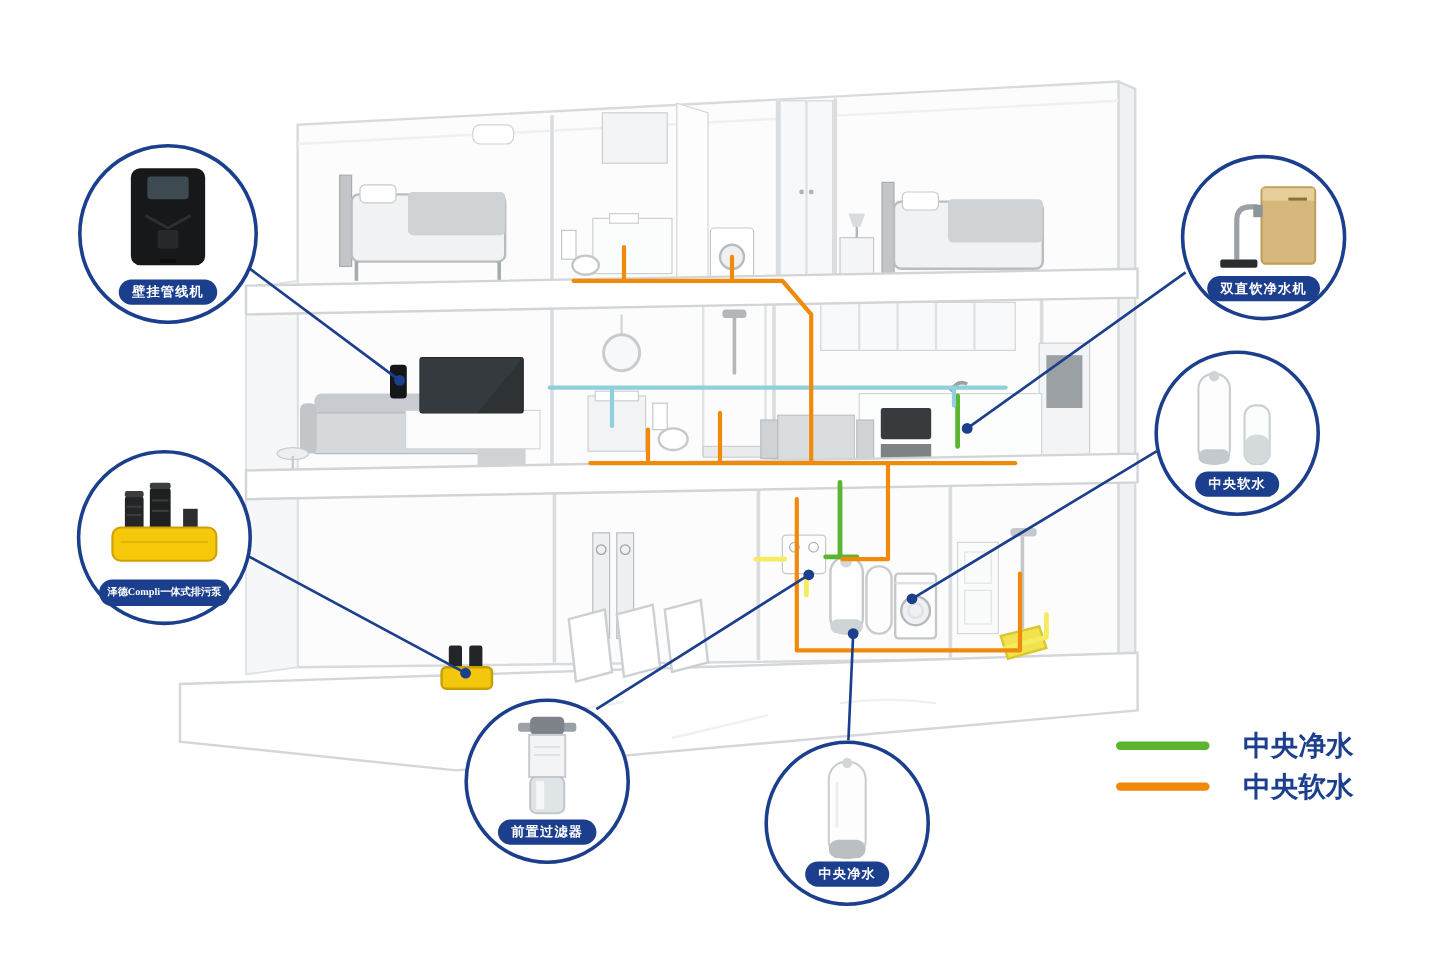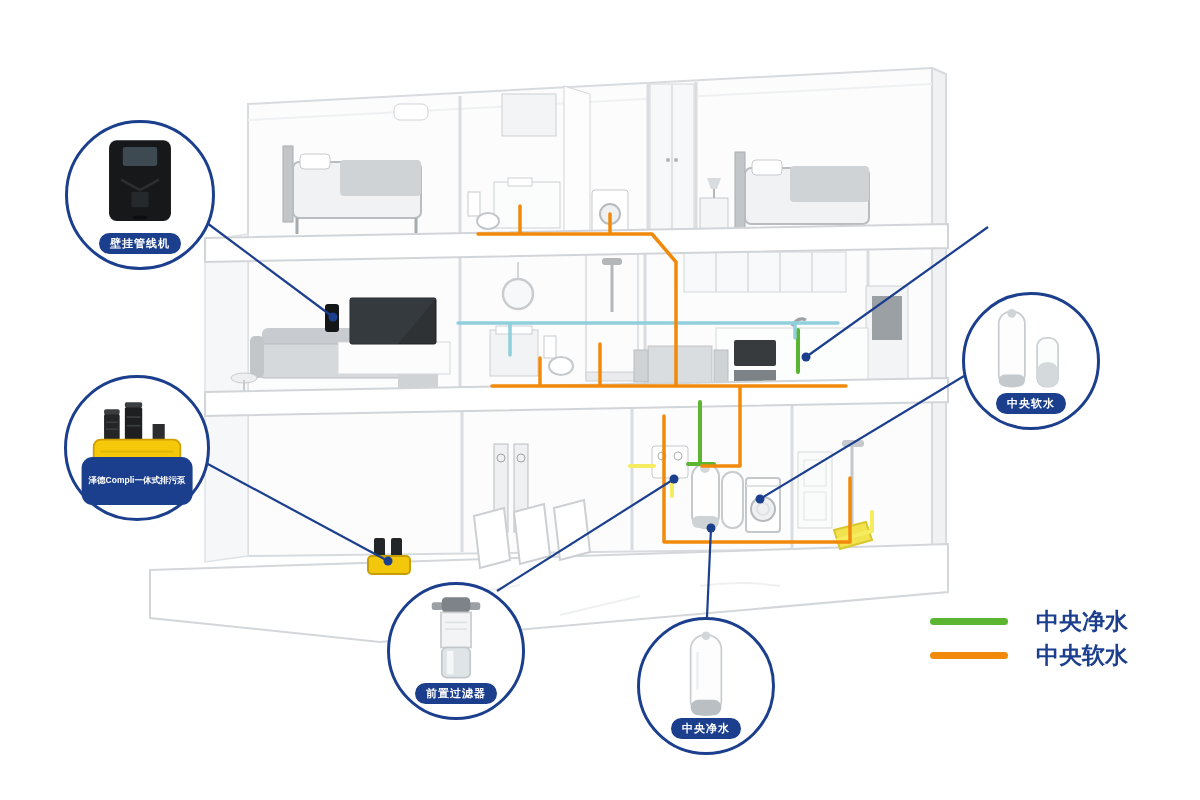--- a/index.html
+++ b/index.html
@@ -1,27 +1,27 @@
 <!DOCTYPE html>
 <html><head>
 <meta charset="utf-8">
 <style>
   html,body{margin:0;padding:0;background:#ffffff;}
   .stage{position:relative;width:1200px;height:800px;background:#ffffff;overflow:hidden;
-         font-family:Liberation Sans, sans-serif;}
+         font-family:Liberation Serif, serif;}
   .scene{position:absolute;left:0;top:0;width:1200px;height:800px;}
 
   
   .callout{position:absolute;border-radius:50%;background:#ffffff;border:3px solid #1c3f8d;
            box-sizing:border-box;display:flex;align-items:center;justify-content:center;}
   .callout .product{margin-bottom:22px;}
   .pill{position:absolute;bottom:13px;left:50%;transform:translateX(-50%);
         background:#1c3f8d;color:#ffffff;font-weight:bold;font-size:11px;
         padding:3px 11px;border-radius:11px;white-space:nowrap;letter-spacing:1px;}
-  .pill.small{font-size:8.5px;padding:18px 7px;letter-spacing:0;text-align:right;}
+  .pill.small{font-size:8.5px;padding:5px 7px;letter-spacing:0;text-align:right;}
 
   .c1{left:65px; top:120px; width:150px;height:150px;}
   .c2{left:64px; top:375px; width:146px;height:146px;}
   .c3{left:387px;top:582px; width:138px;height:138px;justify-content:center;}
   .c4{left:637px;top:617px; width:138px;height:138px;}
   .c5{left:984px;top:129px; width:138px;height:138px;}
   .c6{left:962px;top:292px; width:138px;height:138px;}
 
   
   .legend{position:absolute;left:930px;top:604px;}
@@ -271,20 +271,31 @@
   <div class="callout c4">
     <svg class="product" width="54" height="94" viewBox="0 0 60 110">
       <rect x="12" y="8" width="36" height="94" rx="17" fill="#fdfdfd" stroke="#c9cdd0" stroke-width="2"></rect>
       <circle cx="30" cy="9" r="5" fill="#d2d6d9"></circle>
       <rect x="12" y="84" width="36" height="18" rx="9" fill="#b9bfc3"></rect>
       <line x1="20" y1="28" x2="20" y2="72" stroke="#eceef0" stroke-width="3"></line>
     </svg>
     <span class="pill">中央净水</span>
   </div>
 
+  <div class="callout c5">
+    <svg class="product" width="104" height="86" viewBox="0 0 120 100">
+      <rect x="58" y="14" width="52" height="74" rx="4" fill="#d6b87c" stroke="#bf9f5c" stroke-width="2"></rect>
+      <rect x="59" y="15" width="50" height="12" fill="#e6cf9a"></rect>
+      <rect x="84" y="24" width="18" height="3" fill="#8c713d"></rect>
+      <path d="M34,84 V46 Q34,33 47,33 H54" fill="none" stroke="#9aa1a7" stroke-width="5"></path>
+      <rect x="50" y="31" width="9" height="12" fill="#8d949a"></rect>
+      <rect x="18" y="84" width="36" height="8" rx="2" fill="#2a2d2f"></rect>
+    </svg>
+    <span class="pill">双直饮净水机</span>
+  </div>
 
   <div class="callout c6">
     <svg class="product" width="96" height="88" viewBox="0 0 110 100">
       <rect x="18" y="6" width="30" height="86" rx="14" fill="#fdfdfe" stroke="#c8ccd0" stroke-width="2"></rect>
       <circle cx="33" cy="8" r="5" fill="#cfd4d7"></circle>
       <rect x="18" y="78" width="30" height="14" rx="7" fill="#c3c9cd"></rect>
       <rect x="62" y="36" width="24" height="56" rx="10" fill="#fbfcfc" stroke="#cbd0d3" stroke-width="2"></rect>
       <rect x="62" y="64" width="24" height="28" rx="10" fill="#d4d9dc"></rect>
     </svg>
     <span class="pill">中央软水</span>

